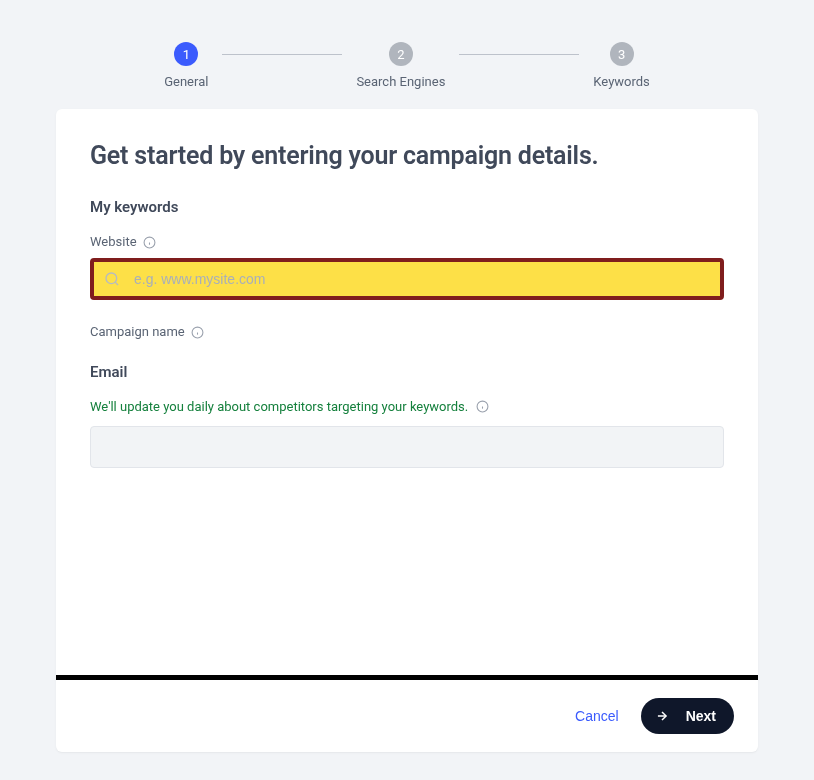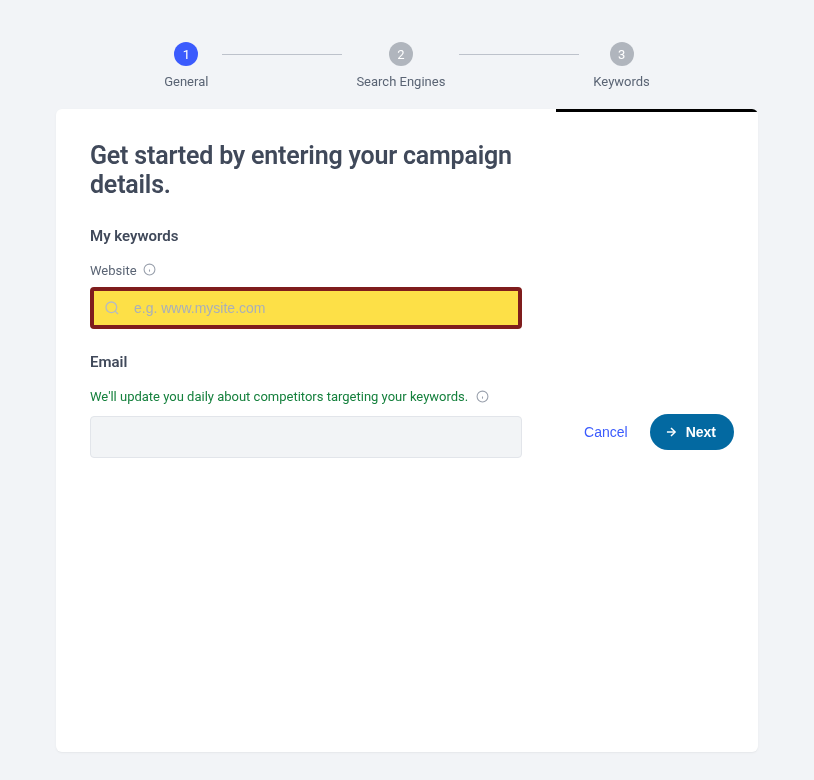--- a/index.html
+++ b/index.html
@@ -63,21 +63,21 @@
       width: 120px;
       margin: 12px 14px 0 14px;
     }
     
     .card {
       background: #fff;
       width: 702px;
       border-radius: 6px;
       box-shadow: 0 1px 3px rgba(0,0,0,0.04), 0 1px 1px rgba(0,0,0,0.02);
       display: flex;
-      flex-direction: row;
+      flex-direction: column;
       flex: 1;
       margin-bottom: 28px;
       overflow: hidden;
     }
     .card-body {
       padding: 32px 34px 20px 34px;
       flex: 1;
     }
     .card-title {
       font-size: 25px;
@@ -90,21 +90,21 @@
       font-size: 15px;
       font-weight: 600;
       color: #40495a;
       margin-bottom: 18px;
     }
     .field {
       margin-bottom: 24px;
     }
     .field-label-row {
       display: flex;
-      align-items: flex-start;
+      align-items: flex-end;
       gap: 6px;
       margin-bottom: 9px;
     }
     .field-label {
       font-size: 13px;
       color: #5a6474;
     }
     .info-icon {
       width: 13px;
       height: 13px;
@@ -154,47 +154,47 @@
       align-items: center;
       gap: 8px;
       margin-bottom: 12px;
     }
     .email-hint {
       font-size: 13px;
       color: #15803d;
     }
     
     .card-footer {
-      border-top: 3px solid #000000;
+      border-top: 5px solid #000000;
       padding: 18px 24px;
       display: flex;
       justify-content: flex-end;
       align-items: center;
       gap: 18px;
     }
     .btn-cancel {
       background: none;
       border: none;
       color: #3b5bfd;
       font-size: 14px;
       font-weight: 500;
       cursor: pointer;
       padding: 6px 4px;
     }
     .btn-next {
-      background: #0369a1;
+      background: #0f172a;
       border: none;
       border-radius: 20px;
       color: #fff;
       font-size: 14px;
       font-weight: 600;
       padding: 10px 18px 10px 14px;
       display: flex;
       align-items: center;
-      gap: 8px;
+      gap: 17px;
       cursor: pointer;
     }
     .btn-next .arrow-icon {
       display: flex;
       align-items: center;
     }
   </style>
 </head>
 <body>
 
@@ -240,20 +240,30 @@
               <svg width="16" height="16" viewBox="0 0 24 24" fill="none" stroke="currentColor" stroke-width="2">
                 <circle cx="11" cy="11" r="8"></circle>
                 <line x1="21" y1="21" x2="16.65" y2="16.65"></line>
               </svg>
             </span>
             <input type="text" class="text-input with-icon" placeholder="e.g. www.mysite.com" style="">
           </div>
         </div>
 
         <div class="field">
+          <div class="field-label-row">
+            <span class="field-label">Campaign name</span>
+            <span class="info-icon">
+              <svg width="13" height="13" viewBox="0 0 24 24" fill="none" stroke="currentColor" stroke-width="2">
+                <circle cx="12" cy="12" r="10"></circle>
+                <line x1="12" y1="16" x2="12" y2="12"></line>
+                <line x1="12" y1="8" x2="12.01" y2="8"></line>
+              </svg>
+            </span>
+          </div>
         </div>
       </div>
 
       <div class="section-spacer">
         <div class="section-heading">Email</div>
         <div class="email-hint-row">
           <span class="email-hint">We'll update you daily about competitors targeting your keywords.</span>
           <span class="info-icon">
             <svg width="13" height="13" viewBox="0 0 24 24" fill="none" stroke="currentColor" stroke-width="2">
               <circle cx="12" cy="12" r="10"></circle>

